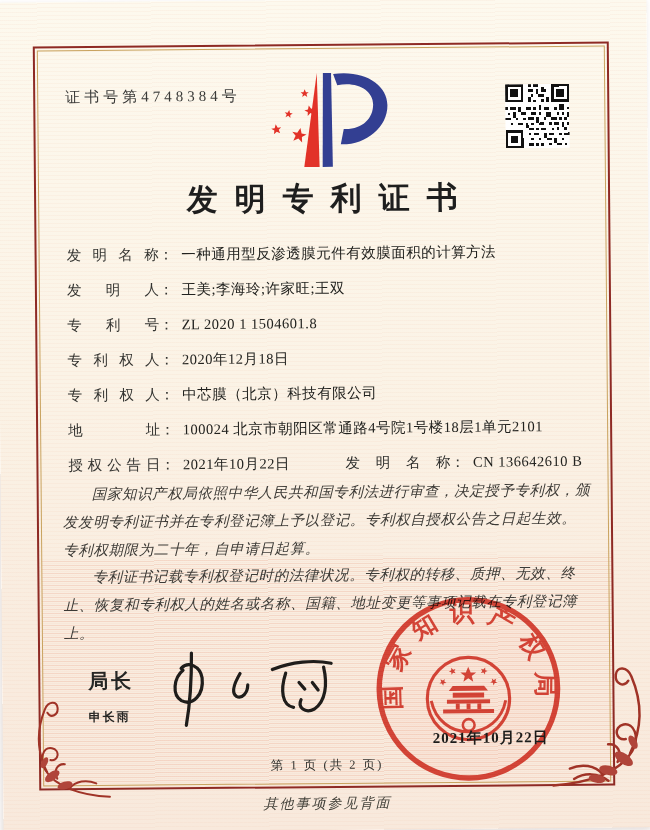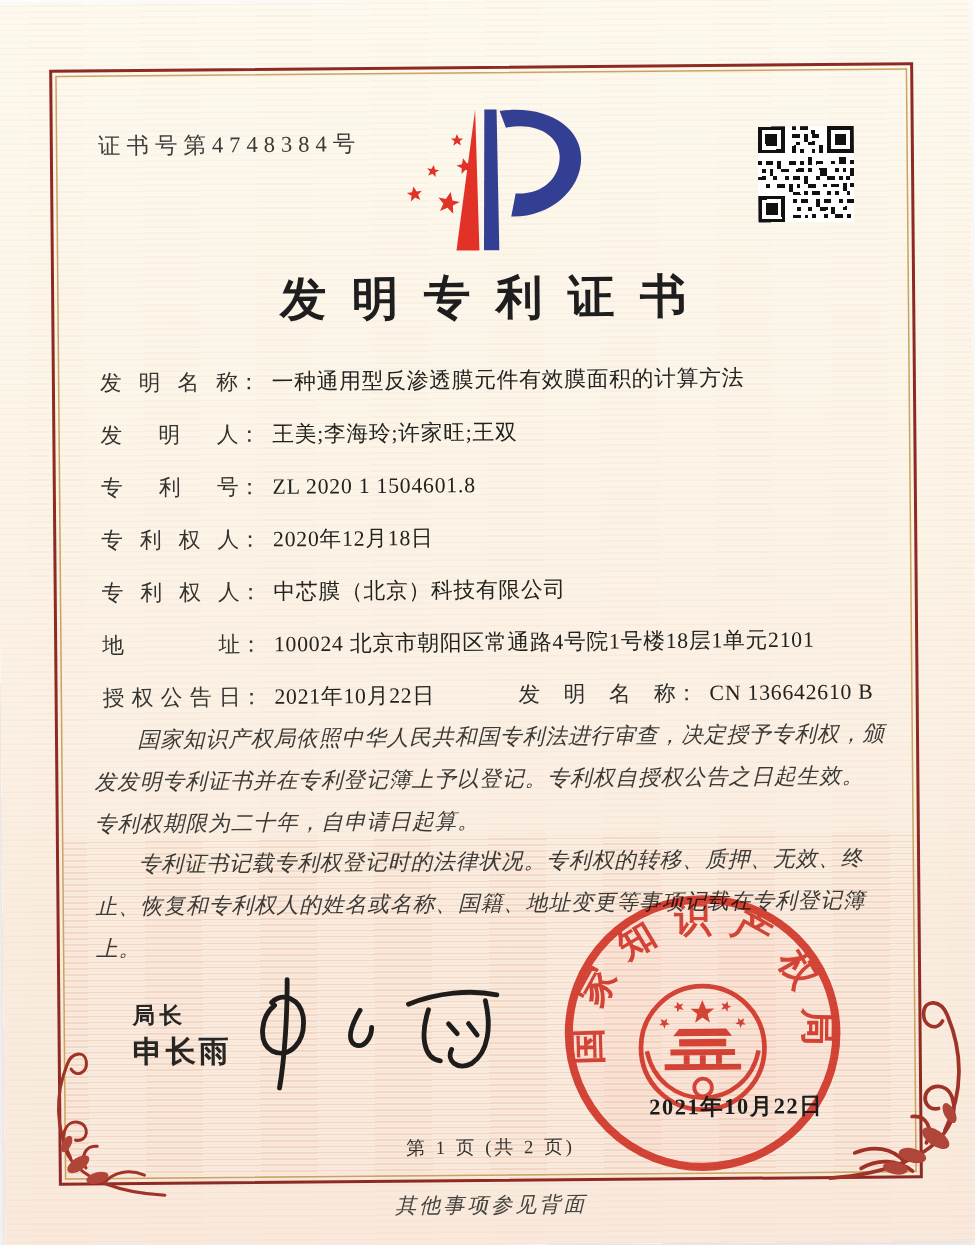--- a/index.html
+++ b/index.html
@@ -45,22 +45,22 @@
   .colon{margin-right:8px;color:#333330;}
   .val{color:#22221f;letter-spacing:0.5px;}
   .frow.double .col2{margin-left:52px;}
   .frow.double .lab2{display:inline-block;width:105px;text-align:justify;text-align-last:justify;}
   .body-text{
     position:absolute;left:62px;top:479px;width:528px;z-index:2;
     font-size:14.5px;line-height:1.92;color:#3c3a36;font-style:italic;
   }
   .body-text p{margin:0;text-indent:2em;letter-spacing:0.6px;}
   .sig-block{position:absolute;left:86px;top:666px;z-index:2;color:#262624;}
-  .sig-title{font-size:15px;letter-spacing:3px;font-weight:bold;}
-  .sig-name{font-size:20px;letter-spacing:2px;font-weight:bold;margin-top:1px;}
+  .sig-title{font-size:20px;letter-spacing:3px;font-weight:bold;}
+  .sig-name{font-size:12px;letter-spacing:2px;font-weight:bold;margin-top:14px;}
   .signature{position:absolute;left:158px;top:642px;width:190px;height:92px;z-index:3;}
   .seal{position:absolute;left:368px;top:592px;width:196px;height:196px;z-index:3;opacity:0.9;mix-blend-mode:multiply;}
   .seal-date{
     position:absolute;left:388px;top:730px;width:200px;text-align:center;z-index:4;
     font-size:15px;color:#1c1c1a;letter-spacing:1px;font-weight:bold;font-family:"Liberation Serif",serif;
   }
   .page-info{
     position:absolute;left:36px;top:757px;width:576px;text-align:center;z-index:2;
     font-size:12.5px;color:#33332f;letter-spacing:2px;
   }

